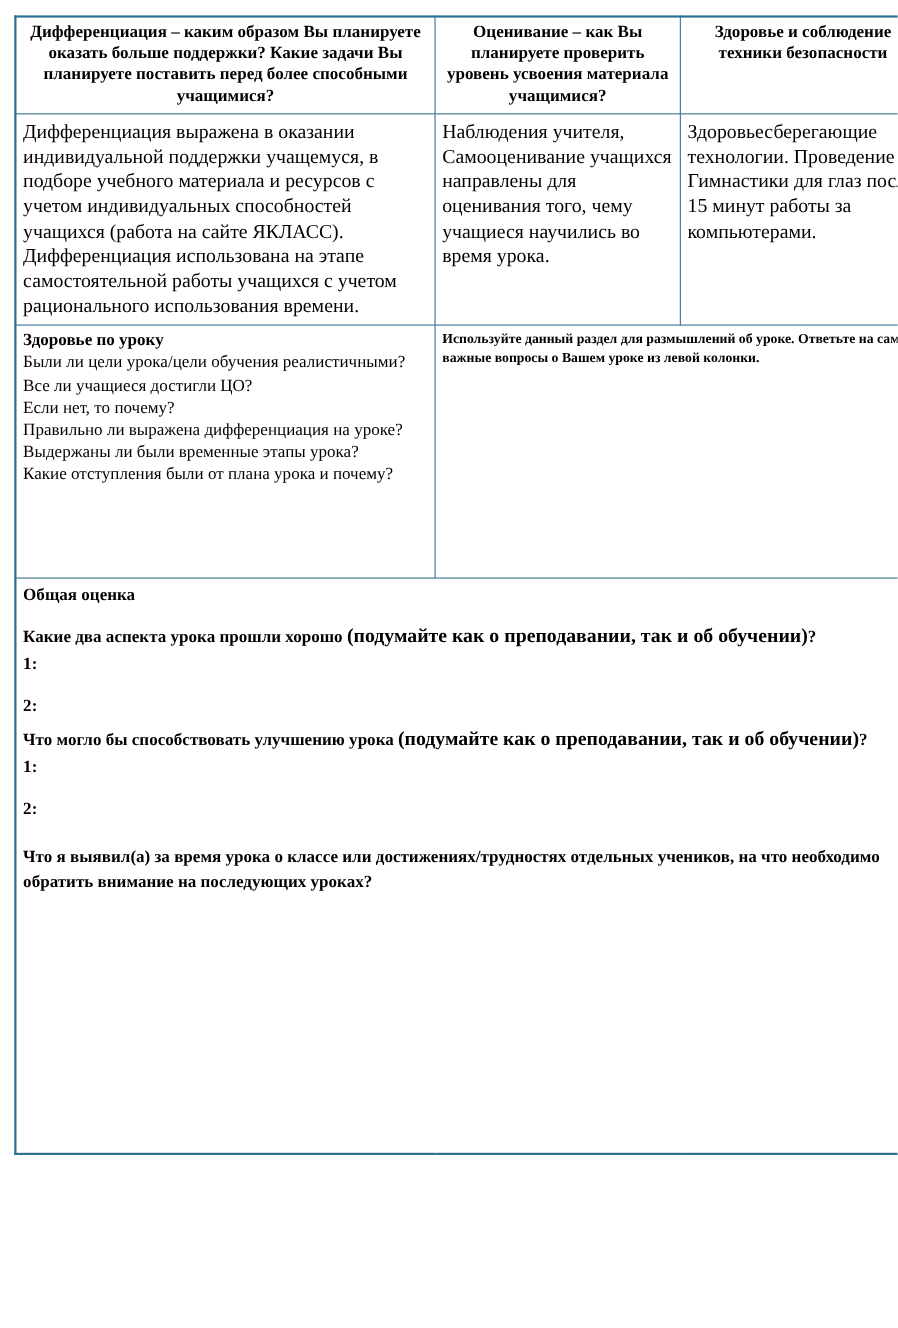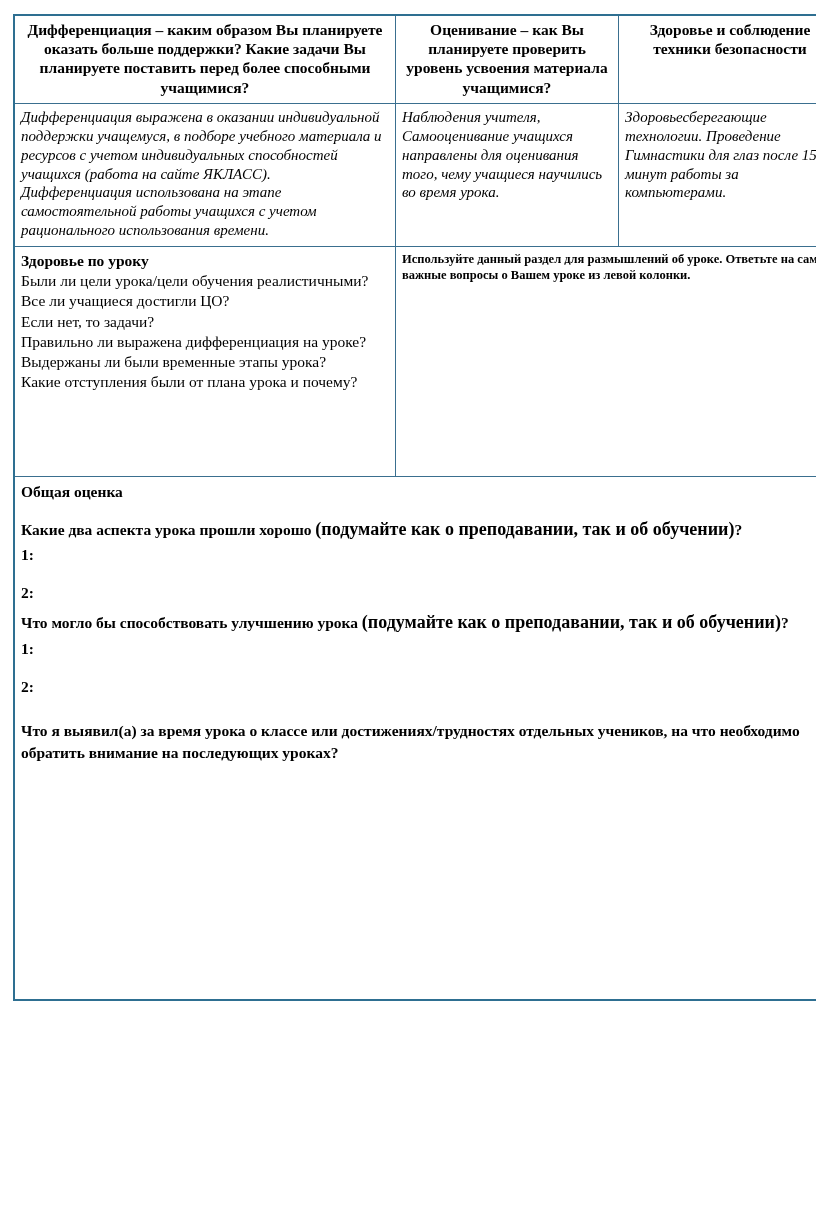--- a/index.html
+++ b/index.html
@@ -33,22 +33,21 @@
   .outer {
     border: 2px solid #2e6f91;
   }
   .hdr {
     text-align: center;
     font-weight: bold;
     font-size: 15.5px;
     line-height: 1.24;
   }
   .body-ital {
-    font-style: italic;
-    font-size: 15px;
+    font-size: 18px;
     line-height: 1.26;
   }
   .body-plain {
     font-size: 15.5px;
     line-height: 1.3;
   }
   .note-bold {
     font-weight: bold;
     font-size: 12.5px;
     line-height: 1.3;
@@ -93,21 +92,21 @@
       </td>
       <td class="col3 body-ital">
         <p>Здоровьесберегающие технологии. Проведение Гимнастики для глаз после 15 минут работы за компьютерами.</p>
       </td>
     </tr>
     <tr>
       <td class="col1 body-plain">
         <p style="font-weight:bold">Здоровье по уроку</p>
         <p>Были ли цели урока/цели обучения реалистичными?</p>
         <p>Все ли учащиеся достигли ЦО?</p>
-        <p>Если нет, то задачи?</p>
+        <p>Если нет, то почему?</p>
         <p>Правильно ли выражена дифференциация на уроке?</p>
         <p>Выдержаны ли были временные этапы урока?</p>
         <p>Какие отступления были от плана урока и почему?</p>
       </td>
       <td class="note-bold" colspan="2">
         <p>Используйте данный раздел для размышлений об уроке. Ответьте на самые важные вопросы о Вашем уроке из левой колонки.</p>
         <div class="empty-cell"></div>
       </td>
     </tr>
     <tr>

